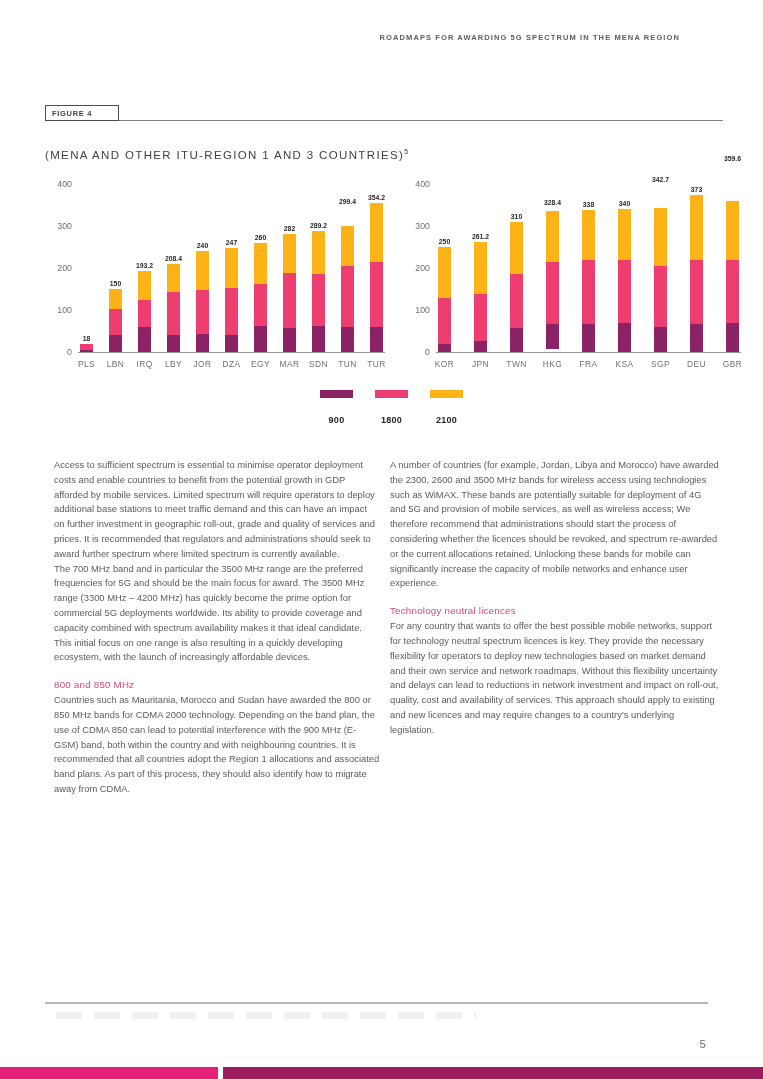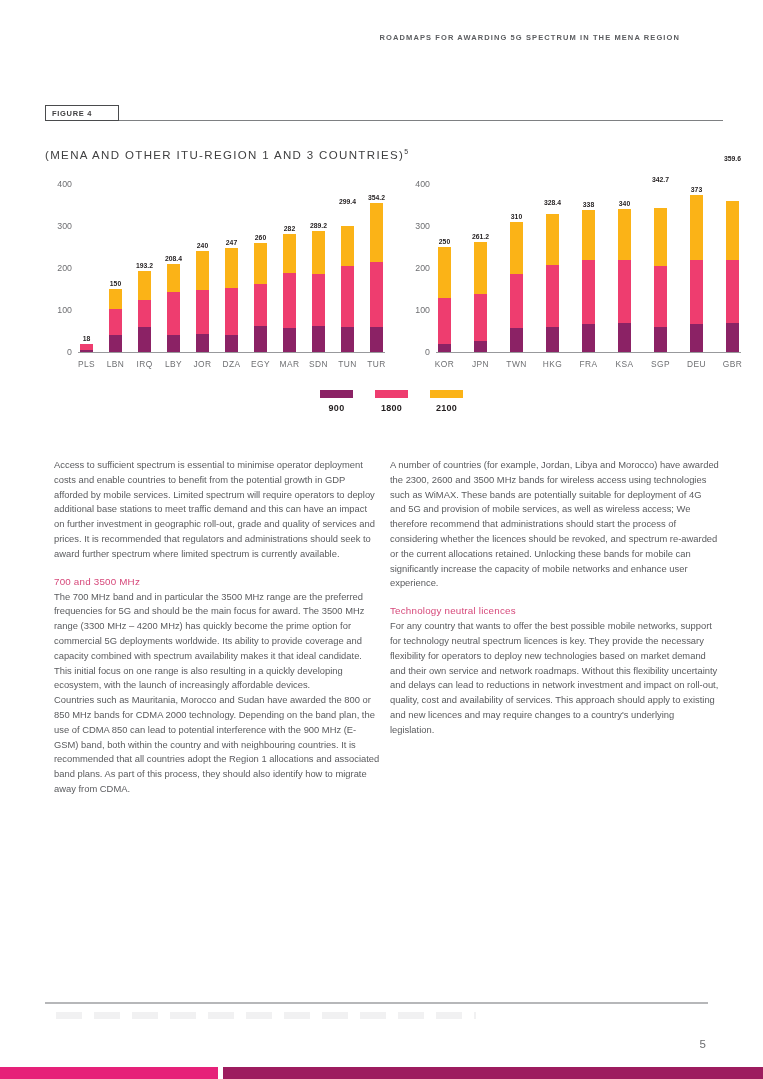--- a/index.html
+++ b/index.html
@@ -22,21 +22,21 @@
                display:flex;align-items:flex-end;justify-content:space-between;padding:0 2px;}
   .ytick{position:absolute;left:-38px;width:32px;text-align:right;font-size:8.8px;color:#6e6f72;}
   .col{position:relative;width:13px;display:flex;flex-direction:column;justify-content:flex-end;}
   .seg{width:100%;}
   .val{position:absolute;top:-9px;left:50%;transform:translateX(-50%);white-space:nowrap;
        font-size:6.8px;font-weight:bold;color:#231f20;}
   .cat{position:absolute;bottom:-17px;left:50%;transform:translateX(-50%);white-space:nowrap;
        font-size:8.4px;letter-spacing:0.4px;color:#6e6f72;}
 
   .legend{position:absolute;left:320px;top:390px;display:flex;gap:22px;}
-  .lg-item{display:flex;flex-direction:column;align-items:center;gap:5px;}
+  .lg-item{display:flex;flex-direction:column;align-items:center;gap:17px;}
   .lg-swatch{width:33px;height:8px;}
   .lg-label{font-size:9px;font-weight:bold;color:#231f20;letter-spacing:0.3px;}
 
   .textcol{position:absolute;top:458px;font-size:9.4px;line-height:14.8px;color:#5a5b5e;}
   .textcol.left{left:54px;width:326px;}
   .textcol.right{left:390px;width:329px;}
   .sec-h{margin:13px 0 1px 0;font-size:9.8px;line-height:14px;font-weight:normal;
          letter-spacing:0.2px;}
   .sec-h:first-child{margin-top:0;}
   .sec-p{margin:0;}
@@ -169,21 +169,21 @@
           <div class="seg" style="height: 11.424px; background: rgb(139, 34, 101);"></div>
           <div class="cat">JPN</div>
         </div>
         <div class="col" style="height: 130.2px;">
           <div class="val">310</div>
           <div class="seg" style="height: 52.08px; background: rgb(251, 179, 23);"></div>
           <div class="seg" style="height: 54.18px; background: rgb(238, 61, 111);"></div>
           <div class="seg" style="height: 23.94px; background: rgb(139, 34, 101);"></div>
           <div class="cat">TWN</div>
         </div>
-        <div class="col" style="height: 144px;">
+        <div class="col" style="height: 144px; justify-content: center;">
           <div class="val">328.4</div>
           <div class="seg" style="height: 51.24px; background: rgb(251, 179, 23);"></div>
           <div class="seg" style="height: 62.16px; background: rgb(238, 61, 111);"></div>
           <div class="seg" style="height: 24.528px; background: rgb(139, 34, 101);"></div>
           <div class="cat">HKG</div>
         </div>
         <div class="col" style="height: 141.96px;">
           <div class="val">338</div>
           <div class="seg" style="height: 50.4px; background: rgb(251, 179, 23);"></div>
           <div class="seg" style="height: 63.42px; background: rgb(238, 61, 111);"></div>
@@ -231,22 +231,22 @@
         <div class="lg-label">1800</div>
       </div>
       <div class="lg-item">
         <div class="lg-swatch" style="background: rgb(251, 179, 23);"></div>
         <div class="lg-label">2100</div>
       </div>
     </div>
 
   <div class="textcol left" id="col-left">
       <p class="sec-p">Access to sufficient spectrum is essential to minimise operator deployment costs and enable countries to benefit from the potential growth in GDP afforded by mobile services. Limited spectrum will require operators to deploy additional base stations to meet traffic demand and this can have an impact on further investment in geographic roll-out, grade and quality of services and prices. It is recommended that regulators and administrations should seek to award further spectrum where limited spectrum is currently available.</p>
-      <h4 class="sec-h" style="color: rgb(214, 72, 122);">700 and 3500 MHz</h4>
       <p class="sec-p">The 700 MHz band and in particular the 3500 MHz range are the preferred frequencies for 5G and should be the main focus for award. The 3500 MHz range (3300 MHz – 4200 MHz) has quickly become the prime option for commercial 5G deployments worldwide. Its ability to provide coverage and capacity combined with spectrum availability makes it that ideal candidate. This initial focus on one range is also resulting in a quickly developing ecosystem, with the launch of increasingly affordable devices.</p>
+      <h4 class="sec-h" style="color: rgb(214, 72, 122);">800 and 850 MHz</h4>
       <p class="sec-p">Countries such as Mauritania, Morocco and Sudan have awarded the 800 or 850 MHz bands for CDMA 2000 technology. Depending on the band plan, the use of CDMA 850 can lead to potential interference with the 900 MHz (E-GSM) band, both within the country and with neighbouring countries. It is recommended that all countries adopt the Region 1 allocations and associated band plans. As part of this process, they should also identify how to migrate away from CDMA.</p>
     </div>
   <div class="textcol right" id="col-right">
       <p class="sec-p">A number of countries (for example, Jordan, Libya and Morocco) have awarded the 2300, 2600 and 3500 MHz bands for wireless access using technologies such as WiMAX. These bands are potentially suitable for deployment of 4G and 5G and provision of mobile services, as well as wireless access; We therefore recommend that administrations should start the process of considering whether the licences should be revoked, and spectrum re-awarded or the current allocations retained. Unlocking these bands for mobile can significantly increase the capacity of mobile networks and enhance user experience.</p>
       <h4 class="sec-h" style="color: rgb(214, 72, 122);">Technology neutral licences</h4>
       <p class="sec-p">For any country that wants to offer the best possible mobile networks, support for technology neutral spectrum licences is key. They provide the necessary flexibility for operators to deploy new technologies based on market demand and their own service and network roadmaps. Without this flexibility uncertainty and delays can lead to reductions in network investment and impact on roll-out, quality, cost and availability of services. This approach should apply to existing and new licences and may require changes to a country's underlying legislation.</p>
     </div>
 
   <div class="foot-rule"></div>
   <div class="foot-smudge"></div>

